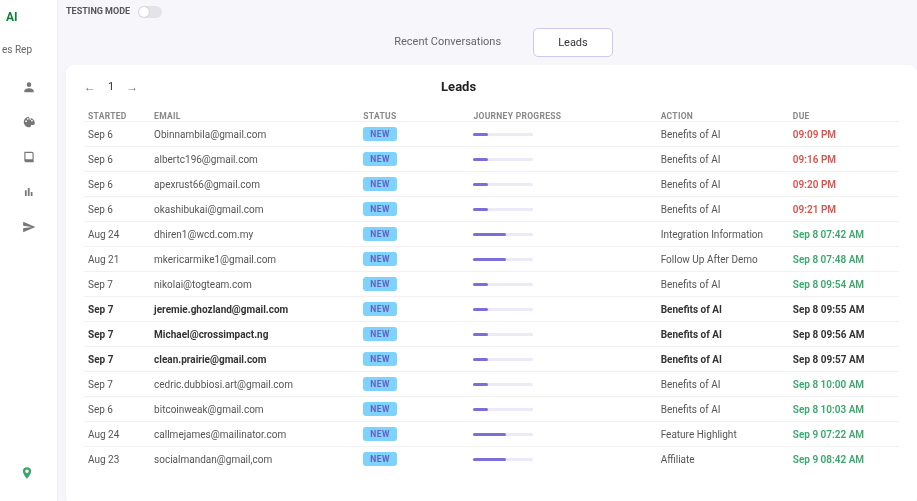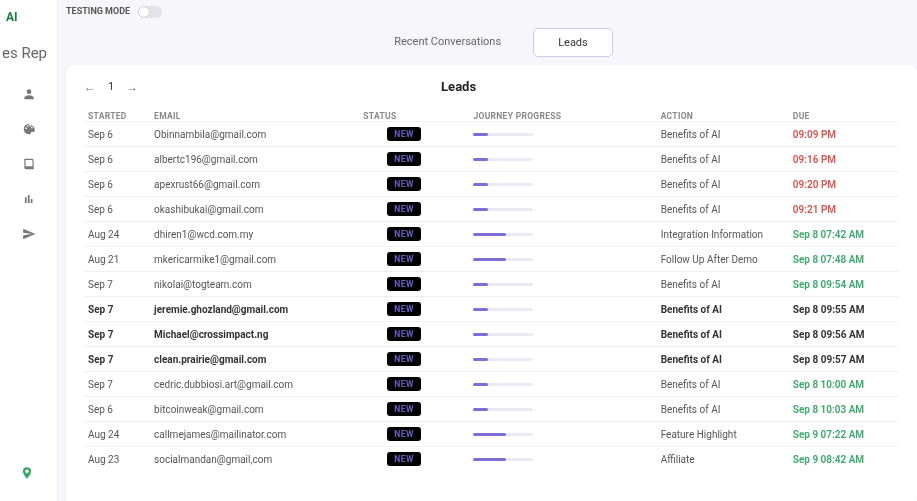--- a/index.html
+++ b/index.html
@@ -22,21 +22,21 @@
     border-right: 1px solid #eee;
     padding-top: 10px;
   }
   .brand {
     font-weight: 700;
     font-size: 12px;
     color: #15803d;
     padding-left: 6px;
   }
   .role {
-    font-size: 15px;
+    font-size: 10px;
     color: #666;
     padding-left: 2px;
     margin-top: 20px;
   }
   .rail-icons {
     margin-top: 25px;
     display: flex;
     flex-direction: column;
     align-items: center;
     gap: 18px;
@@ -160,28 +160,27 @@
   }
   tr.bold td { font-weight: 700; color: #333; }
   .col-started { width: 60px; }
   .col-email   { width: 190px; }
   .col-status  { width: 100px; }
   .col-journey { width: 170px; }
   .col-action  { width: 120px; }
   .col-due     { width: 100px; }
   .badge {
     display: inline-block;
-    background: #000000;
+    background: #7dd3fc;
     color: #6a5fc1;
     font-size: 8.5px;
     font-weight: 700;
     letter-spacing: .4px;
     padding: 2px 7px;
     border-radius: 3px;
-    margin-left: 24px;
   }
   .prog {
     width: 60px; height: 3px;
     background: #ece9f8;
     border-radius: 2px;
     position: relative;
   }
   .prog::after {
     content: "";
     position: absolute;

